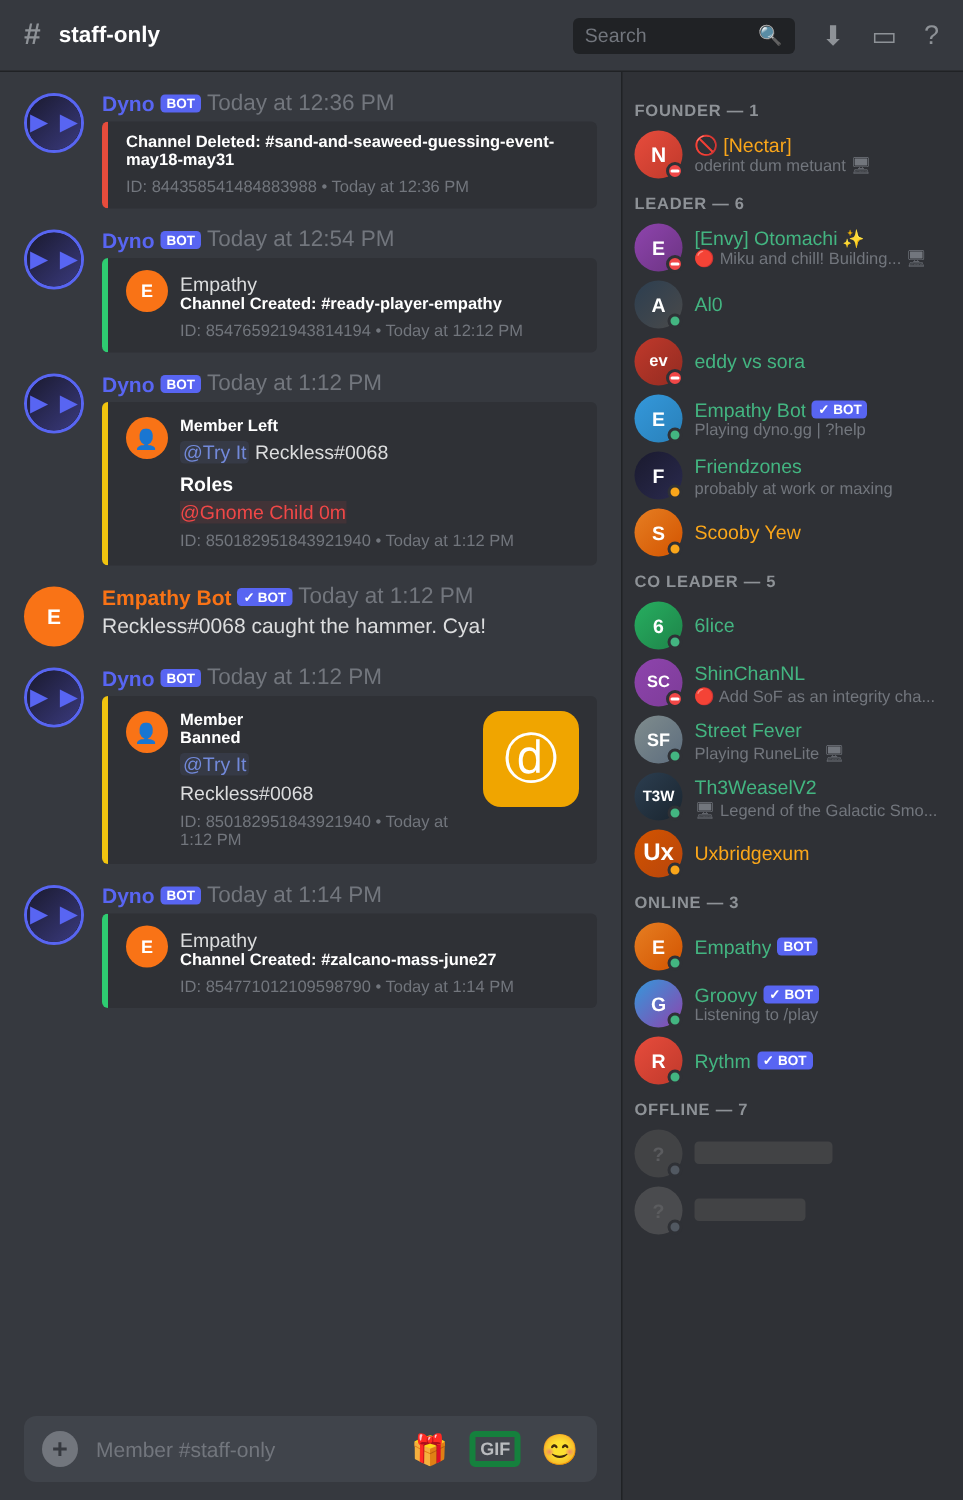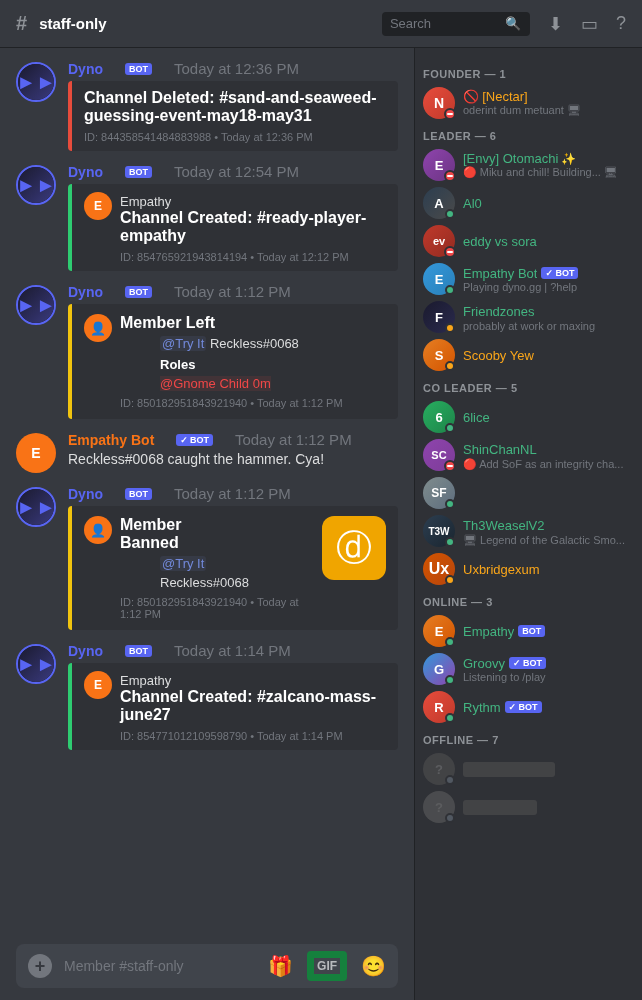--- a/index.html
+++ b/index.html
@@ -129,21 +129,21 @@
     .arrow-icon {
       color: #5865f2;
       font-size: 20px;
       font-weight: 900;
     }
 
     .msg-content { flex: 1; }
     .msg-header {
       display: flex;
       align-items: center;
-      gap: 22px;
+      gap: 4px;
       margin-bottom: 2px;
     }
     .msg-author {
       font-weight: 700;
       font-size: 14px;
       cursor: pointer;
     }
     .author-empathy-bot { color: #f97316; }
     .author-dyno { color: #5865f2; }
 
@@ -197,33 +197,32 @@
     .embed-icon-empathy {
       background: #f97316;
     }
     .embed-icon-member-left {
       background: #f97316;
       font-size: 13px;
     }
     .embed-details { flex: 1; }
     .embed-title {
       font-weight: 700;
-      font-size: 16px;
+      font-size: 11px;
       color: #fff;
     }
     .embed-subtitle {
       font-size: 13px;
       color: #dcddde;
       margin-top: 2px;
     }
     .embed-body {
       font-size: 13px;
       color: #dcddde;
       margin-top: 4px;
-      margin-left: 40px;
     }
     .embed-mention {
       color: #7289da;
       background: rgba(114,137,218,0.1);
       border-radius: 3px;
       padding: 0 2px;
       font-weight: 500;
     }
     .embed-mention-red {
       color: #f04747;
@@ -291,21 +290,21 @@
     }
     .input-action-icon {
       color: #b9bbbe;
       font-size: 20px;
       cursor: pointer;
     }
     .gif-btn {
       color: #b9bbbe;
       font-weight: 700;
       font-size: 12px;
-      border: 7px solid #15803d;
+      border: 4px solid #15803d;
       border-radius: 4px;
       padding: 1px 3px;
       cursor: pointer;
     }
 
     
     .sidebar {
       width: 228px;
       background: #2f3136;
       overflow-y: auto;
@@ -784,20 +783,24 @@
       </div>
     </div>
 
     <div class="sidebar-member">
       <div class="member-avatar-wrap">
         <div class="member-avatar av-street">
           <span style="font-size:12px;color:#fff;">SF</span>
         </div>
         <div class="member-status status-online"></div>
       </div>
+      <div class="member-info">
+        <span class="member-name green">Street Fever</span>
+        <div class="member-activity">Playing RuneLite 🖥</div>
+      </div>
     </div>
 
     <div class="sidebar-member">
       <div class="member-avatar-wrap">
         <div class="member-avatar av-th3">
           <span style="font-size:10px;color:#fff;">T3W</span>
         </div>
         <div class="member-status status-online"></div>
       </div>
       <div class="member-info">

